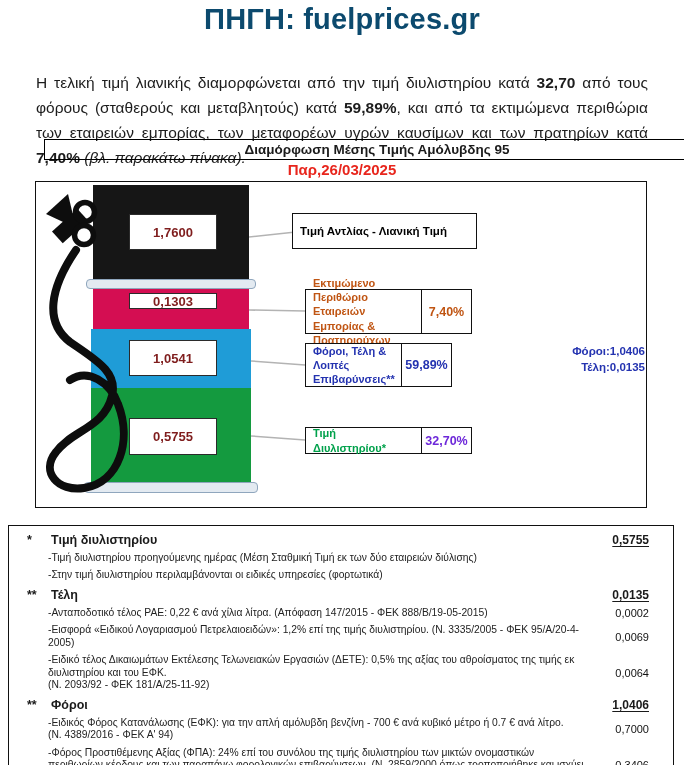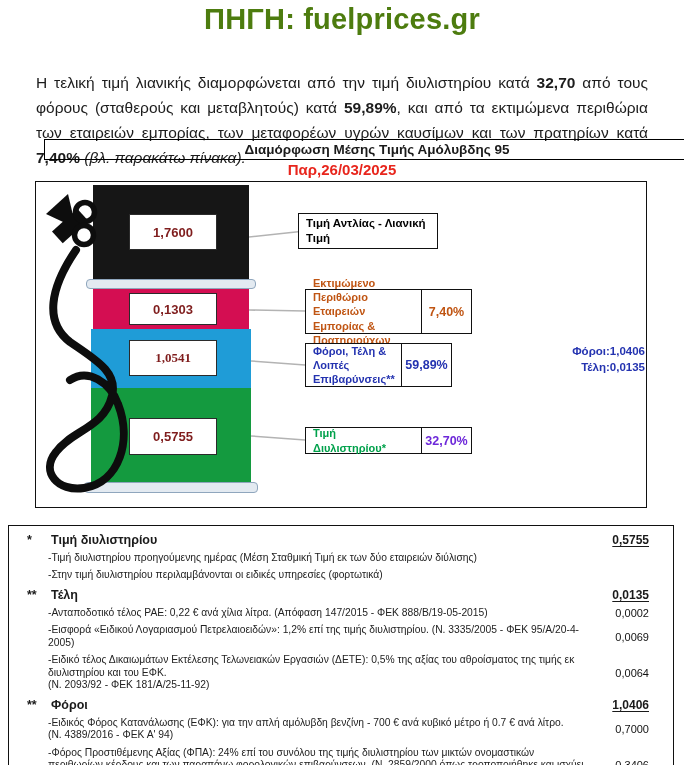--- a/index.html
+++ b/index.html
@@ -1,21 +1,21 @@
 <!DOCTYPE html>
 <html><head>
 <meta charset="utf-8">
 <style>
   html,body{margin:0;padding:0;background:#ffffff;}
   .page{position:relative;width:684px;height:765px;background:#fff;
         font-family:"Liberation Sans", sans-serif;color:#1a1a1a;overflow:hidden;}
   .abs{position:absolute;}
 
   .page-title{top:3px;left:0;width:684px;text-align:center;
-              font-size:29px;font-weight:bold;letter-spacing:0.2px;color:#4d7c0f;}
+              font-size:29px;font-weight:bold;letter-spacing:0.2px;color:#0c4a6e;}
 
   .intro{top:54px;left:36px;width:612px;font-size:15.5px;line-height:25px;
          text-align:justify;color:#1c1c1c;}
   .intro .b{font-weight:bold;}
   .intro .i{font-style:italic;}
 
   .header-box{left:8px;top:139px;width:666px;height:21px;border:1.4px solid #000;
               box-sizing:border-box;display:flex;align-items:center;justify-content:center;
               font-size:13.5px;font-weight:bold;margin-left:36px;}
   .date-line{top:161px;left:0;width:684px;text-align:center;
@@ -76,41 +76,41 @@
   <div class="abs frame"></div>
 
   <div class="abs pump-sec" style="left: 93px; top: 185px; width: 156px; height: 94px; background: rgb(22, 22, 22);"></div>
   <div class="abs bar" style="left:86px;top:279px;width:170px;height:10px;"></div>
   <div class="abs pump-sec" style="left: 93px; top: 289px; width: 156px; height: 40px; background: rgb(212, 14, 82);"></div>
   <div class="abs pump-sec" style="left: 91px; top: 329px; width: 160px; height: 59px; background: rgb(31, 156, 215);"></div>
   <div class="abs pump-sec" style="left: 91px; top: 388px; width: 160px; height: 94px; background: rgb(20, 154, 63);"></div>
   <div class="abs bar" style="left:84px;top:482px;width:174px;height:11px;"></div>
 
   <div class="abs vbox" style="left:129px;top:214px;width:88px;height:36px;">1,7600</div>
-  <div class="abs vbox" style="left:129px;top:293px;width:88px;height:32px;">0,1303</div>
-  <div class="abs vbox" style="left:129px;top:340px;width:88px;height:36px;font-family:Liberation Serif, serif;">1,0541</div>
+  <div class="abs vbox" style="left:129px;top:293px;width:88px;height:16px;">0,1303</div>
+  <div class="abs vbox" style="left:129px;top:340px;width:88px;height:36px;">1,0541</div>
   <div class="abs vbox" style="left:129px;top:418px;width:88px;height:37px;">0,5755</div>
 
   <svg class="overlay" viewBox="0 0 684 765">
     <g stroke="#b3b3b3" stroke-width="1.5">
       <line x1="249" y1="237" x2="305" y2="231"></line>
       <line x1="249" y1="310" x2="305" y2="311"></line>
       <line x1="251" y1="361" x2="305" y2="365"></line>
       <line x1="251" y1="436" x2="305" y2="440"></line>
     </g>
     <g>
       <path d="M 76 250 C 50 288 44 322 70 342 C 96 360 118 372 112 396 C 104 428 72 430 56 452 C 40 472 58 492 84 488 C 120 482 132 440 118 404 C 110 382 88 368 70 380" fill="none" stroke="#0d0d0d" stroke-width="8" stroke-linecap="round"></path>
       <path d="M 46 214 L 68 194 L 76 228 Z" fill="#0d0d0d"></path>
       <rect x="-17" y="-8" width="34" height="16" transform="translate(70,226) rotate(-42)" fill="#0d0d0d"></rect>
       <circle cx="85" cy="212" r="9.5" fill="none" stroke="#0d0d0d" stroke-width="5.5"></circle>
       <circle cx="84" cy="235" r="9.5" fill="none" stroke="#0d0d0d" stroke-width="5.5"></circle>
     </g>
   </svg>
 
-  <div class="abs lblbox" style="left:298px;top:213px;width:140px;height:36px;">
+  <div class="abs lblbox" style="left:292px;top:213px;width:185px;height:36px;">
     <div class="txt" style="font-size:11.5px;color:#000;">Τιμή Αντλίας - Λιανική Τιμή</div>
   </div>
 
   <div class="abs lblbox" style="left:305px;top:289px;width:167px;height:45px;">
     <div class="txt" style="font-size:11px;color:#c05513;">Εκτιμώμενο Περιθώριο
 Εταιρειών Εμπορίας &amp;
 Πρατηριούχων</div>
     <div class="pct" style="color:#c05513;">7,40%</div>
   </div>
 

